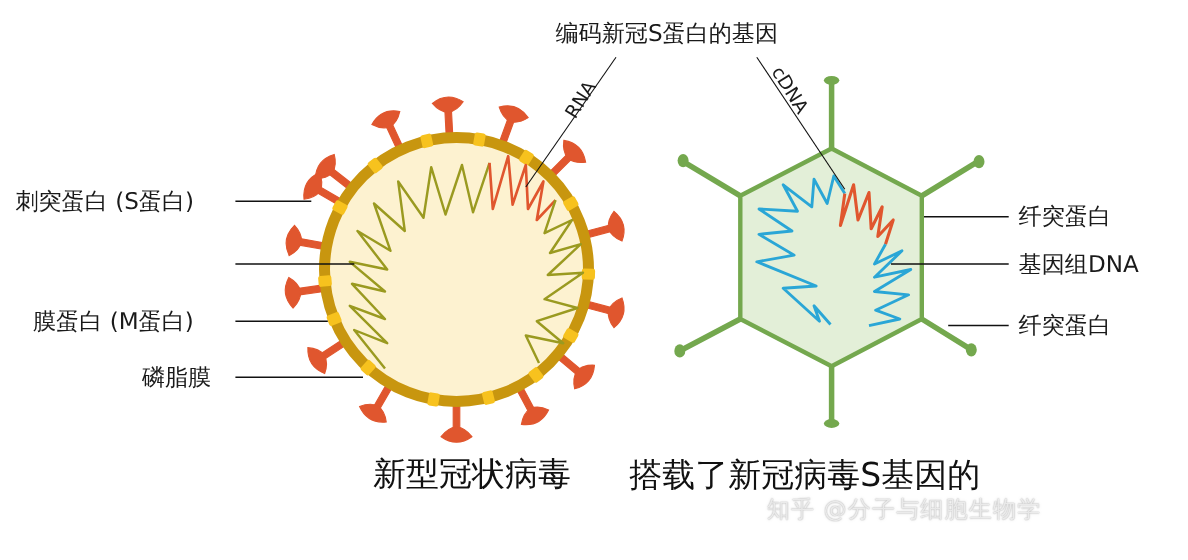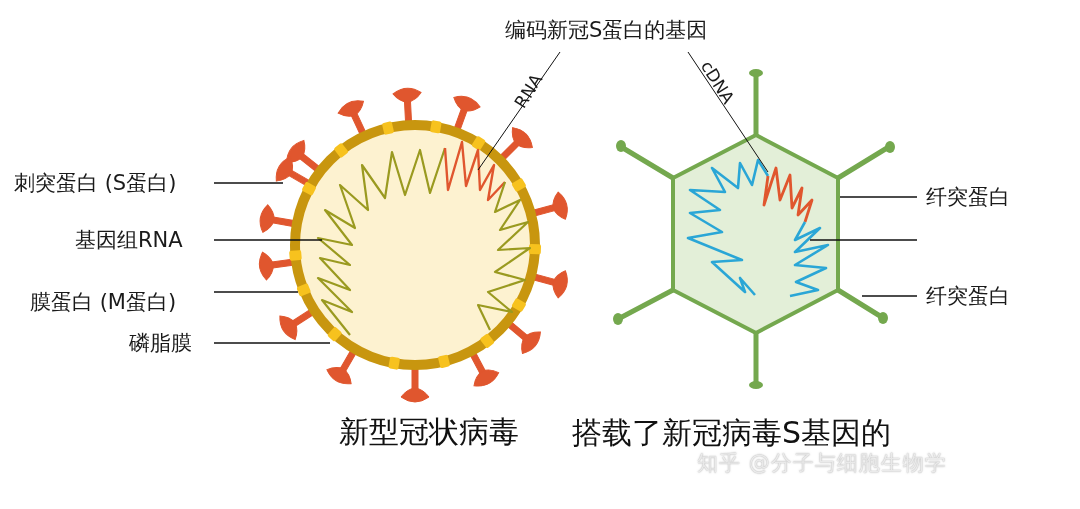--- a/index.html
+++ b/index.html
@@ -149,24 +149,24 @@
       <line x1="688" y1="52" x2="768" y2="172" stroke-width="1"></line>
     </g>
   </svg>
 
   <div class="lbl" style="left:505px;top:20px;font-size:21px;">编码新冠S蛋白的基因</div>
 
   <div class="rot" style="left:512px;top:102px;transform:rotate(-58deg);">RNA</div>
   <div class="rot" style="left:712px;top:58px;transform:rotate(58deg);">cDNA</div>
 
   <div class="lbl" style="left:14px;top:173px;">刺突蛋白 (S蛋白)</div>
-  <div class="lbl" style="left:75px;top:230px;">基因组RNA</div>
-  <div class="lbl" style="left:30px;top:282px;margin-top:10px;">膜蛋白 (M蛋白)</div>
+  <div class="lbl" style="left:30px;top:282px;">膜蛋白 (M蛋白)</div>
   <div class="lbl" style="left:129px;top:333px;">磷脂膜</div>
 
   <div class="lbl" style="left:926px;top:187px;">纤突蛋白</div>
+  <div class="lbl" style="left:926px;top:230px;">基因组DNA</div>
   <div class="lbl" style="left:926px;top:286px;">纤突蛋白</div>
 
   <div class="title" style="left:313px;top:415px;margin-left:26px;">新型冠状病毒</div>
   <div class="title" style="left:572px;top:416px;">搭载了新冠病毒S基因的</div>
 
   <div class="watermark" style="left:697px;top:449px;">知乎 @分子与细胞生物学</div>
 </div>
 
 </body></html>

